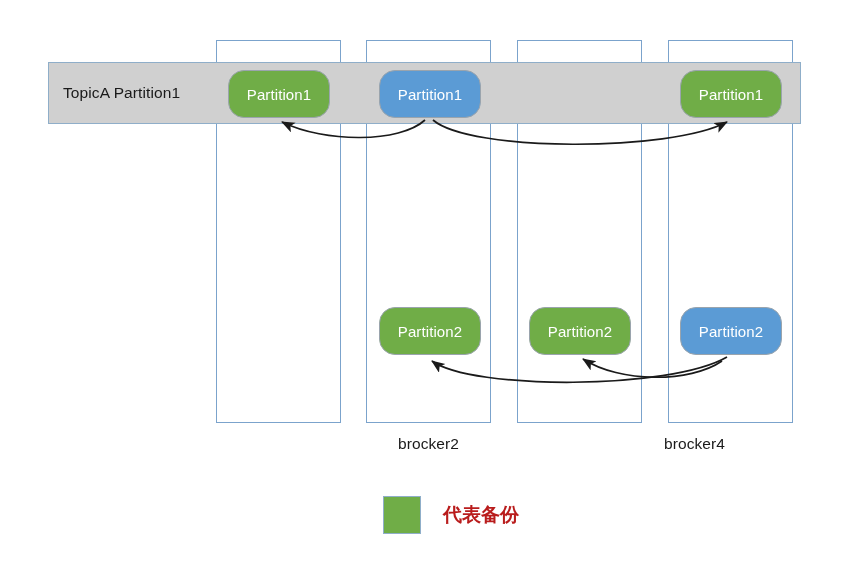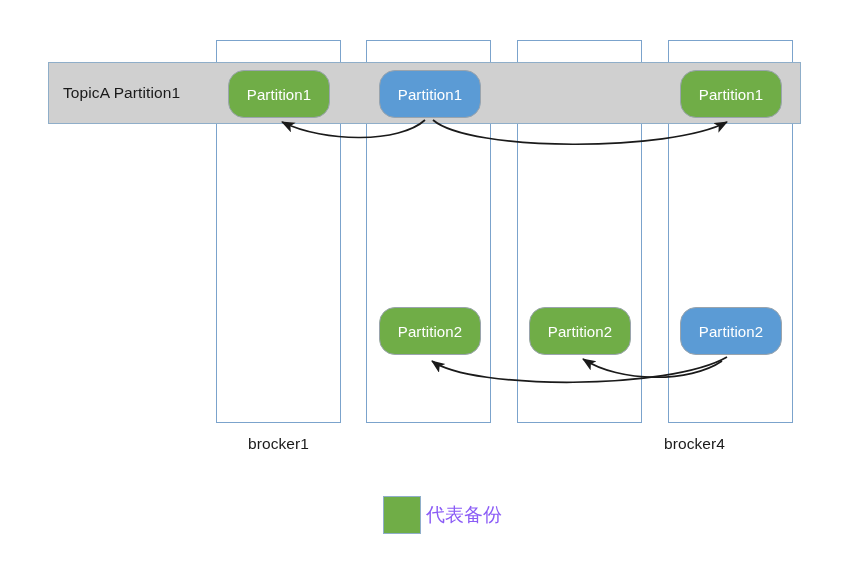--- a/index.html
+++ b/index.html
@@ -100,24 +100,25 @@
     align-items: center;
   }
   #legend-swatch {
     width: 38px;
     height: 38px;
     background: #70ad47;
     border: 1.2px solid #8faec9;
     box-sizing: border-box;
   }
   #legend-text {
-    margin-left: 5px;
+    margin-left: 22px;
     font-size: 19px;
-    color: #8b5cf6;
+    color: #b91c1c;
     font-family: "DejaVu Sans", "Liberation Sans", sans-serif;
+    font-weight: bold;
   }
 </style>
 </head>
 <body>
 
 <div id="canvas">
 
   <div class="broker-column" style="left:216px;"></div>
   <div class="broker-column" style="left:366px;"></div>
   <div class="broker-column" style="left:517px;"></div>
@@ -157,21 +158,21 @@
 
     <path d="M 425,120 C 400,143 325,143 282,122" fill="none" stroke="#1a1a1a" stroke-width="1.7" marker-end="url(#ah)"></path>
 
     <path d="M 433,120 C 470,152 670,152 727,122" fill="none" stroke="#1a1a1a" stroke-width="1.7" marker-end="url(#ah)"></path>
 
     <path d="M 727,357 C 670,390 472,390 432,361" fill="none" stroke="#1a1a1a" stroke-width="1.7" marker-end="url(#ah)"></path>
 
     <path d="M 722,361 C 690,383 620,383 583,359" fill="none" stroke="#1a1a1a" stroke-width="1.7" marker-end="url(#ah)"></path>
   </svg>
 
-  <div class="broker-label" style="left:216px;">brocker1</div>
+  <div class="broker-label" style="left:366px;">brocker2</div>
   <div class="broker-label" style="left:632px;">brocker4</div>
 
   <div id="legend">
     <div id="legend-swatch"></div>
     <div id="legend-text">代表备份</div>
   </div>
 
 </div>
 
 </body></html>

